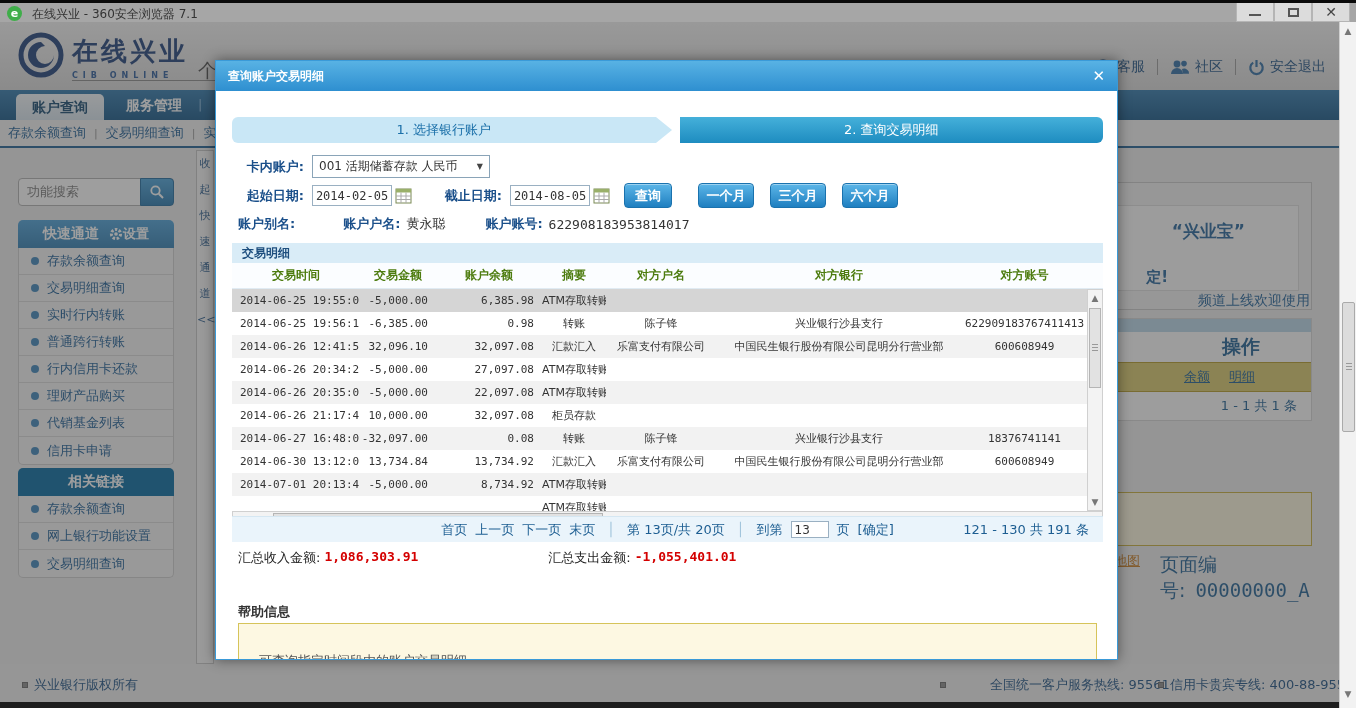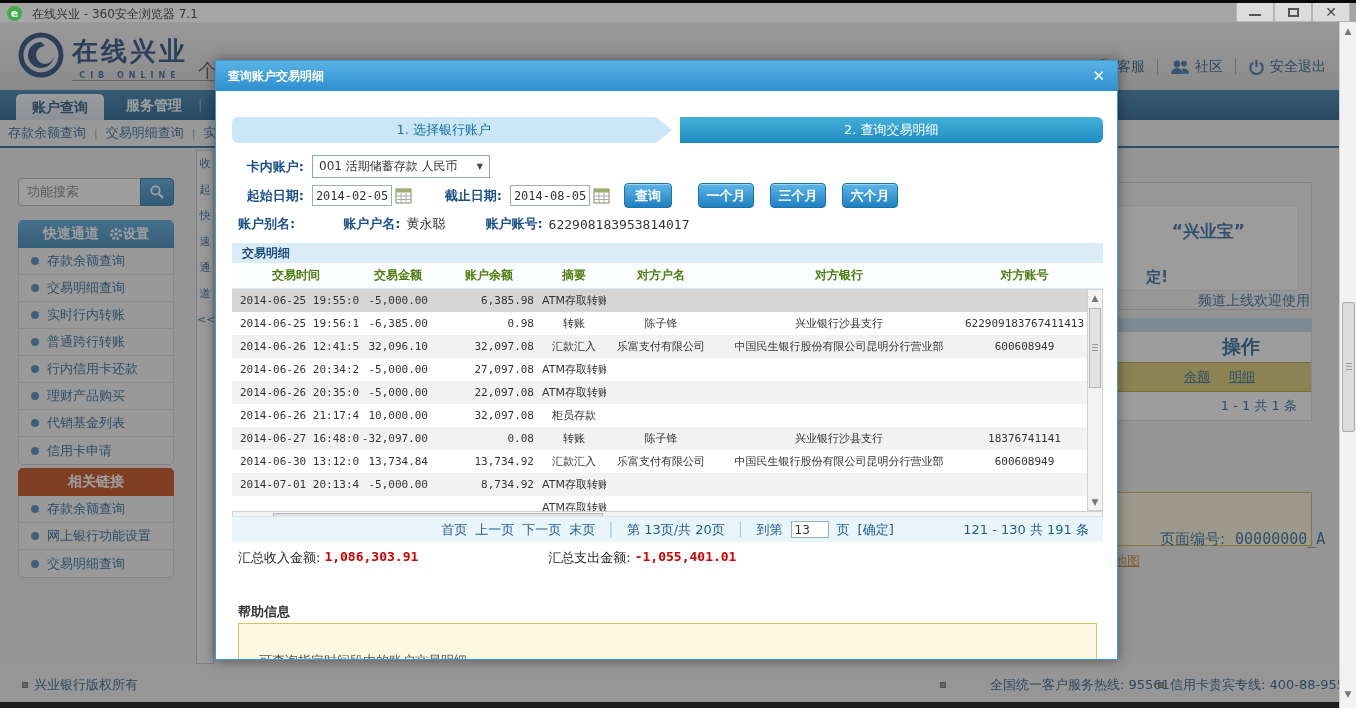--- a/index.html
+++ b/index.html
@@ -14,21 +14,21 @@
   #win-controls { position:absolute; right:6px; top:0px; display:flex; }
   .win-btn { width:38px; height:19px; background:#dcdcdc; border:1px solid #b5b5b5; border-top:none; display:flex; align-items:center; justify-content:center; }
   .win-btn .min-glyph { width:12px; height:0; border-bottom:2px solid #555; margin-top:6px; }
   .win-btn .max-glyph { width:11px; height:9px; border:2px solid #555; }
   .win-btn .close-glyph { color:#444; font-size:14px; font-weight:bold; line-height:10px; }
 
   
   #page { position:absolute; left:0; top:22px; width:1356px; height:686px; background:#ececec; overflow:hidden; }
 
   
-  #site-header { position:absolute; left:0; top:0; width:1356px; height:68px; background:linear-gradient(#f5f5f5,#d8d8d8);text-align:center; }
+  #site-header { position:absolute; left:0; top:0; width:1356px; height:68px; background:linear-gradient(#f5f5f5,#d8d8d8); }
   #logo-swirl { position:absolute; left:18px; top:10px; }
   #logo-text { position:absolute; left:72px; top:12px; }
   #logo-title { font-size:26px; font-weight:bold; color:#1c3e78; letter-spacing:3px; }
   #logo-sub { font-size:8px; letter-spacing:5px; color:#2a5a9a; font-weight:bold; margin-top:2px; }
   #logo-line { position:absolute; left:72px; top:58px; width:148px; height:1px; background:#8a8a8a; }
   #portal-label { position:absolute; left:198px; top:36px; font-size:19px; color:#4a4a4a; white-space:nowrap; }
   #header-links { position:absolute; right:30px; top:36px; display:flex; align-items:center; gap:12px; white-space:nowrap; }
   .hlink { display:flex; align-items:center; gap:5px; color:#1b4f82; font-size:14px; cursor:pointer; }
   .hsep { width:1px; height:16px; background:#9a9a9a; }
 
@@ -42,21 +42,21 @@
   #sub-nav { position:absolute; left:0; top:98px; width:1356px; height:28px; background:#f2f2f2; border-bottom:2px solid #1d5e92; display:flex; align-items:center; padding-left:8px; }
   .subnav-link { color:#1b5c94; font-size:13px; }
   .subnav-sep { color:#999; margin:0 8px; font-size:11px; }
 
   
   #sidebar-search { position:absolute; left:18px; top:156px; width:156px; height:28px; }
   #search-input { position:absolute; left:0; top:0; width:156px; height:28px; border:1px solid #b0b0b0; border-radius:4px; background:#fff; font-size:13px; color:#777; padding:0 38px 0 8px; font-family:inherit; }
   #search-btn { position:absolute; right:0; top:0; width:34px; height:28px; background:linear-gradient(#4aa3da,#2576ad); border:1px solid #1f6a9e; border-radius:0 4px 4px 0; display:flex; align-items:center; justify-content:center; }
   .panel { position:absolute; left:18px; width:156px; }
   .panel-header { height:28px; background:linear-gradient(#4aa0d8,#2f7db2); border-radius:5px 5px 0 0; color:#fff; font-weight:bold; font-size:14px; display:flex; align-items:center; justify-content:center; gap:10px; }
-  .panel-header.flat { background:#c2410c; }
+  .panel-header.flat { background:#0369a1; }
   .panel-items { background:#f4f4f4; border:1px solid #cfcfcf; border-top:none; border-radius:0 0 5px 5px; }
   .p-item { height:27px; display:flex; align-items:center; gap:8px; padding-left:12px; border-bottom:1px solid #d8d8d8; }
   .p-item:last-child { border-bottom:none; }
   .bullet { width:8px; height:8px; border-radius:50%; background:#3d85bb; flex:none; }
   .p-label { color:#1b5c94; font-size:13px; white-space:nowrap; }
   #settings-wrap { display:flex; align-items:center; gap:0; font-size:13px; }
 
   
   #collapse-strip { position:absolute; left:196px; top:128px; width:18px; height:514px; background:#f6f6f6; border:1px solid #c5c5c5; }
   #collapse-strip .cchar { width:16px; text-align:center; font-size:11px; color:#2a5c8e; line-height:26px; }
@@ -71,21 +71,21 @@
   #bg-ops { position:absolute; left:700px; top:296px; width:612px; background:#fcfcfc; border:1px solid #d5d5d5; }
   #bg-ops-band { height:13px; background:#b9d6e9; }
   #bg-ops-header { height:30px; display:flex; align-items:center; }
   #bg-ops-title { position:absolute; left:480px; width:120px; text-align:center; color:#1d5e92; font-weight:bold; font-size:19px; }
   #bg-ops-row { height:30px; background:#d8c96b; border-top:1px solid #b49b26; border-bottom:1px solid #b49b26; display:flex; align-items:center; }
   .ops-link { color:#1d5e92; text-decoration:underline; font-size:13px; position:absolute; }
   #ops-link-1 { left:483px; } #ops-link-2 { left:528px; }
   #bg-ops-count { height:28px; line-height:28px; text-align:right; padding-right:14px; color:#1d5e92; font-size:13px; }
   #bg-helpbox { position:absolute; left:240px; top:470px; width:1072px; height:54px; background:#fdf7dd; border:1px solid #c9ae39; }
   #bg-sitemap { position:absolute; left:1088px; top:530px; color:#c87a1e; text-decoration:underline; font-size:13px; }
-  #bg-pagecode { position:absolute; left:1160px; top:508px; color:#1d5e92; font-size:15px; }
+  #bg-pagecode { position:absolute; left:1160px; top:530px; color:#1d5e92; font-size:19px; }
   #bg-pagecode .mono { margin-left:10px; }
 
   
   #footer { position:absolute; left:0; top:642px; width:1356px; height:38px; background:#efefef; }
   .foot-item { position:absolute; top:12px; display:flex; align-items:center; gap:6px; color:#1b4f82; font-size:13px; white-space:nowrap; }
   .sq { width:6px; height:6px; background:#8a8a8a; border:1px solid #666; flex:none; }
   #foot-left { left:22px; }
   #foot-hotline { left:940px;gap:44px; }
   #foot-vip { left:1158px; }
   #bottom-strip { position:absolute; left:0; top:680px; width:1356px; height:6px; background:#1e1e1e; }

